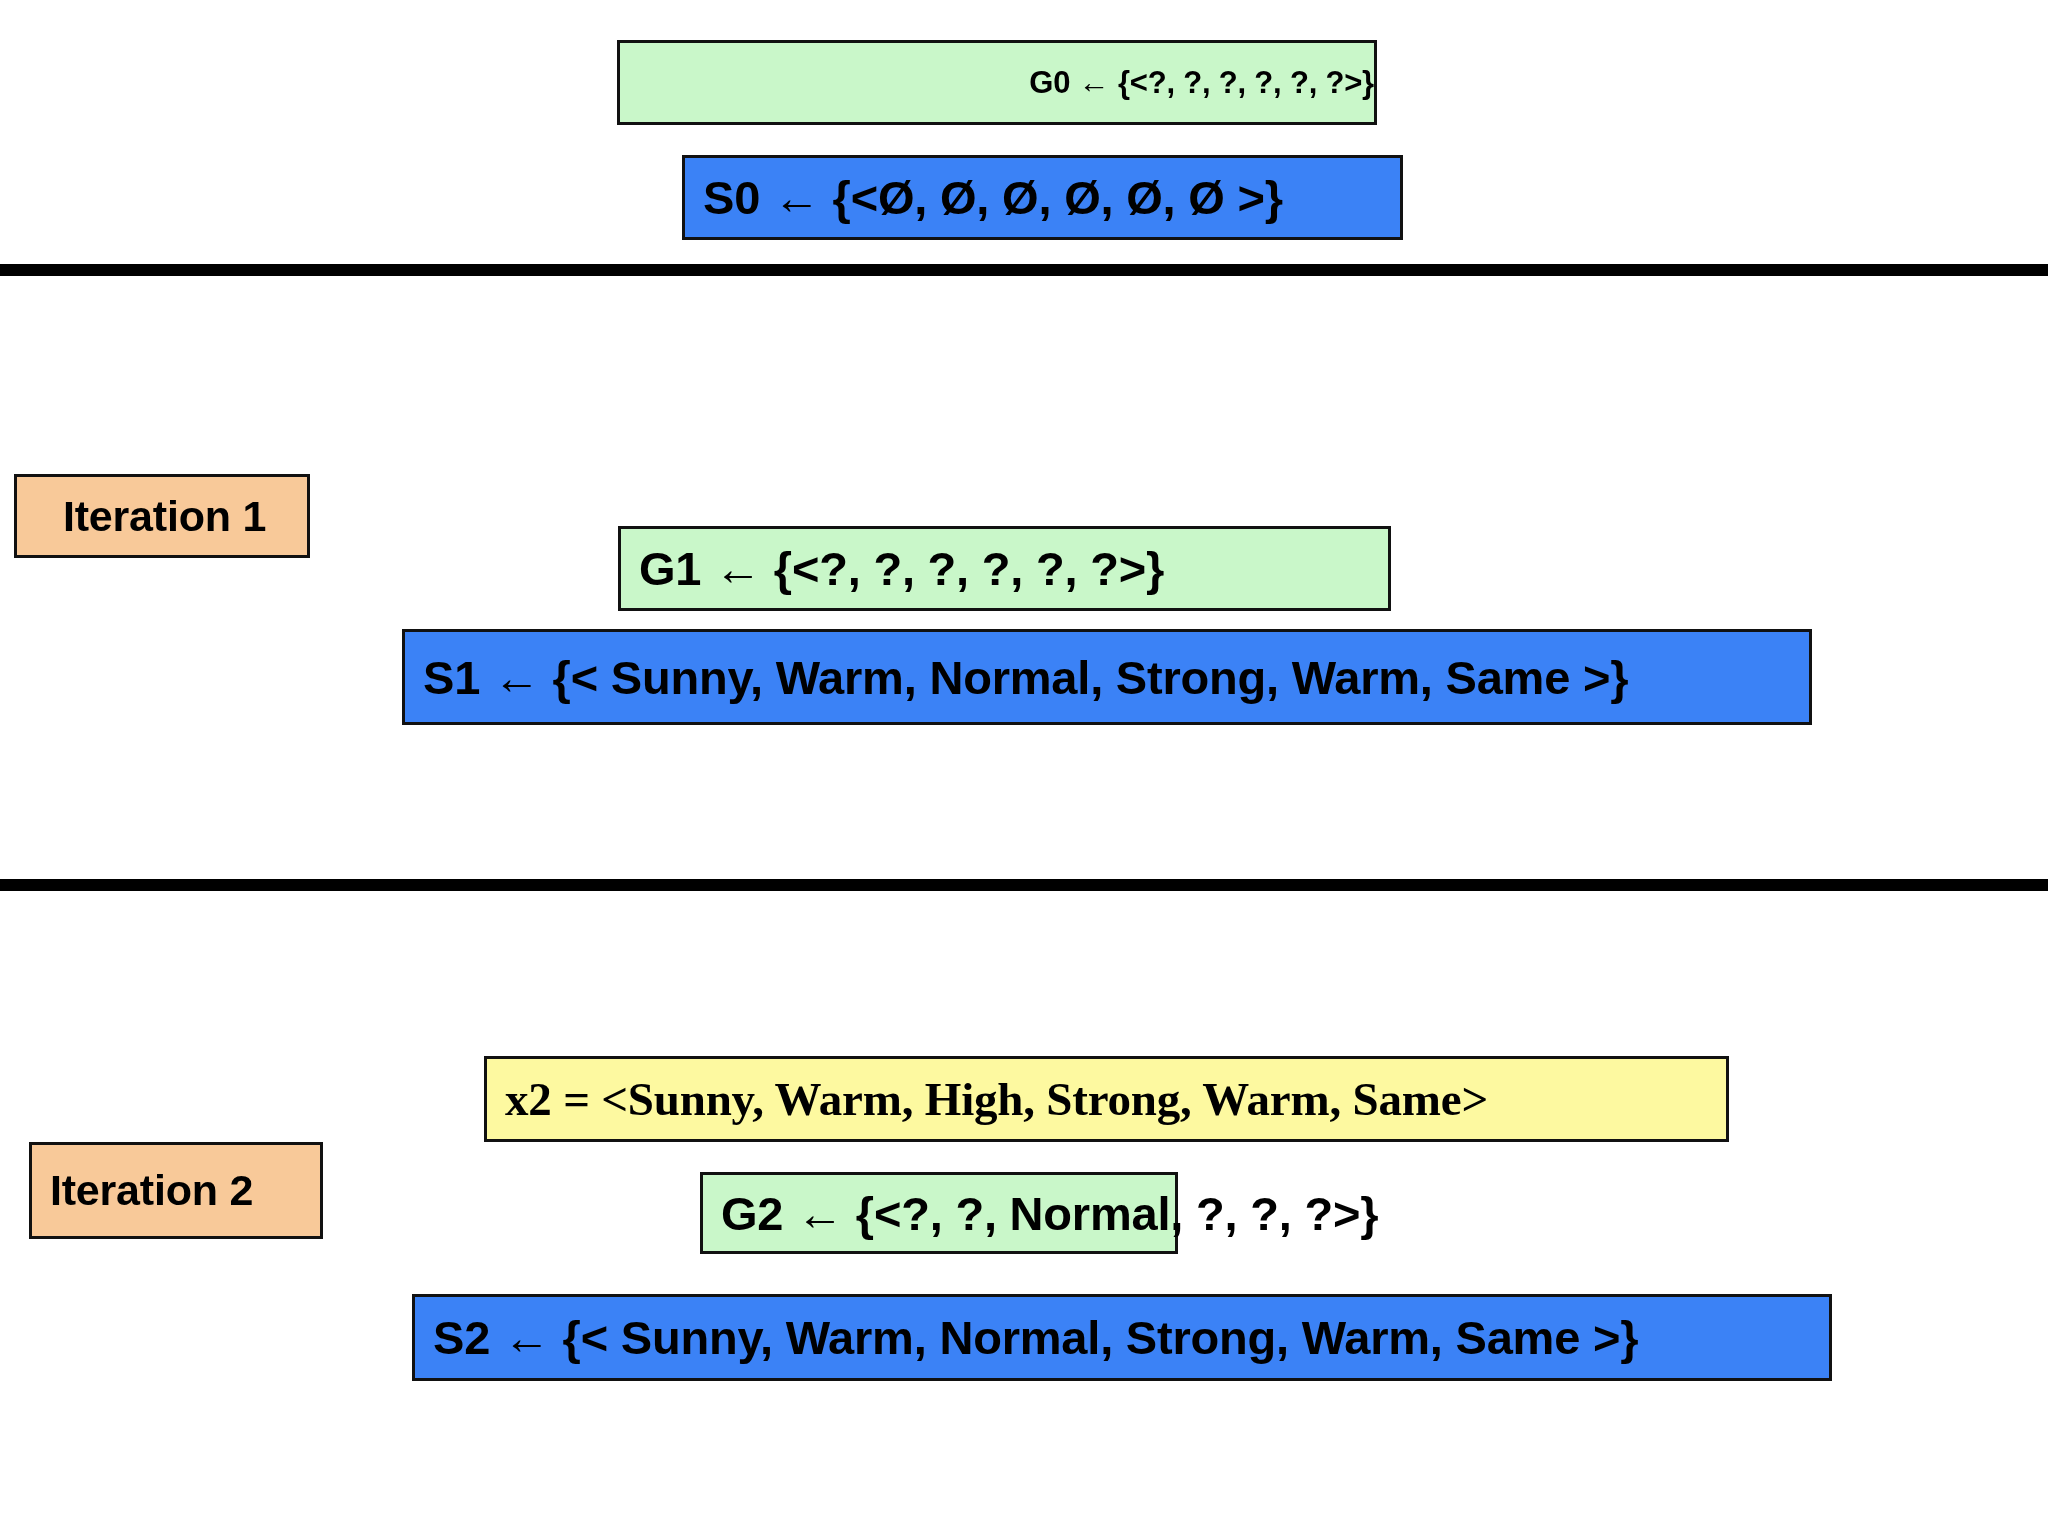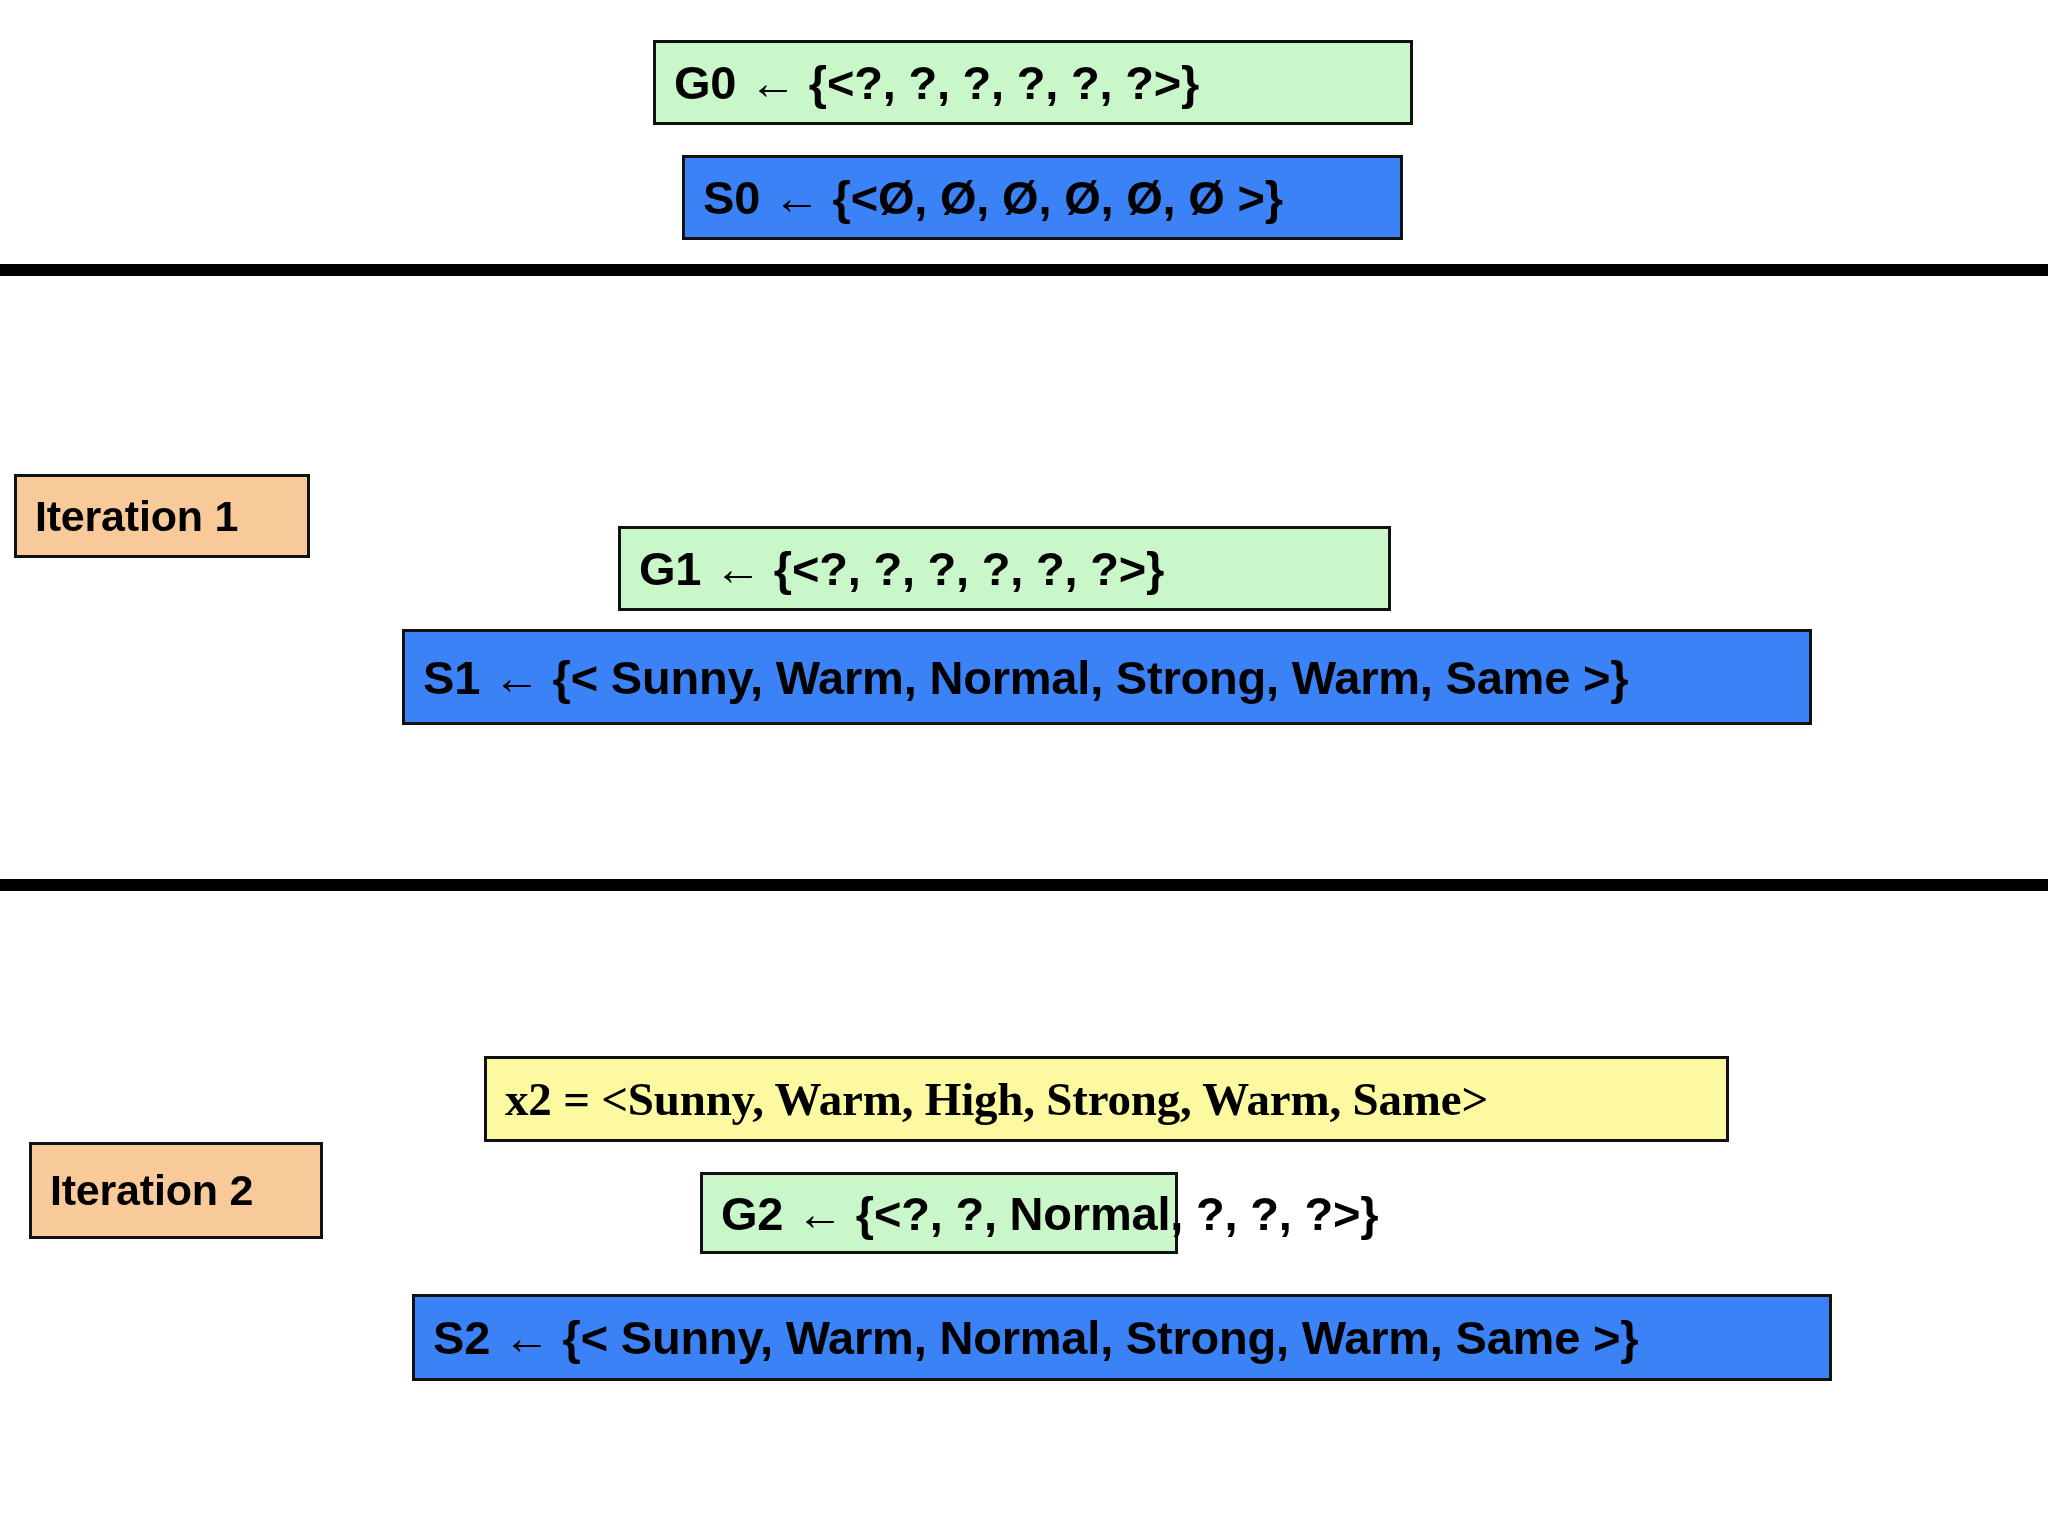--- a/index.html
+++ b/index.html
@@ -43,26 +43,26 @@
   }
 
   
   .green  { background: #c9f7c9; }
   .blue   { background: #3b82f6; }
   .orange { background: #f8c999; }
   .yellowgreen { background: #eff2a8; }
   .yellow { background: #fdf9a0; font-family: Liberation Serif, serif; }
 
   
-  #g0 { left: 653px;  top: 40px;   width: 760px;  height: 85px;  font-size: 47px; }
+  #g0 { left: 617px;  top: 40px;   width: 760px;  height: 85px;  font-size: 31px; text-align: right; }
   #s0 { left: 682px;  top: 155px;  width: 721px;  height: 85px;  font-size: 47px; }
 
   #divider1 { top: 264px; }
 
-  #iter1 { left: 14px;  top: 474px;  width: 296px;  height: 84px;  font-size: 43px; }
+  #iter1 { left: 14px;  top: 474px;  width: 296px;  height: 84px;  font-size: 43px; padding-left: 28px; }
   #x1 { left: 407px;  top: 424px;  width: 1266px; height: 88px;  font-size: 47px; }
   #g1 { left: 618px;  top: 526px;  width: 773px;  height: 85px;  font-size: 47px; }
   #s1 { left: 402px;  top: 629px;  width: 1410px; height: 96px;  font-size: 47px; }
 
   #divider2 { top: 879px; }
 
   #x2 { left: 484px;  top: 1056px; width: 1245px; height: 86px;  font-size: 47px; }
   #iter2 { left: 29px;  top: 1142px; width: 294px;  height: 97px;  font-size: 43px; }
   #g2 { left: 700px;  top: 1172px; width: 478px;  height: 82px;  font-size: 47px; }
   #s2 { left: 412px;  top: 1294px; width: 1420px; height: 87px;  font-size: 47px; }

